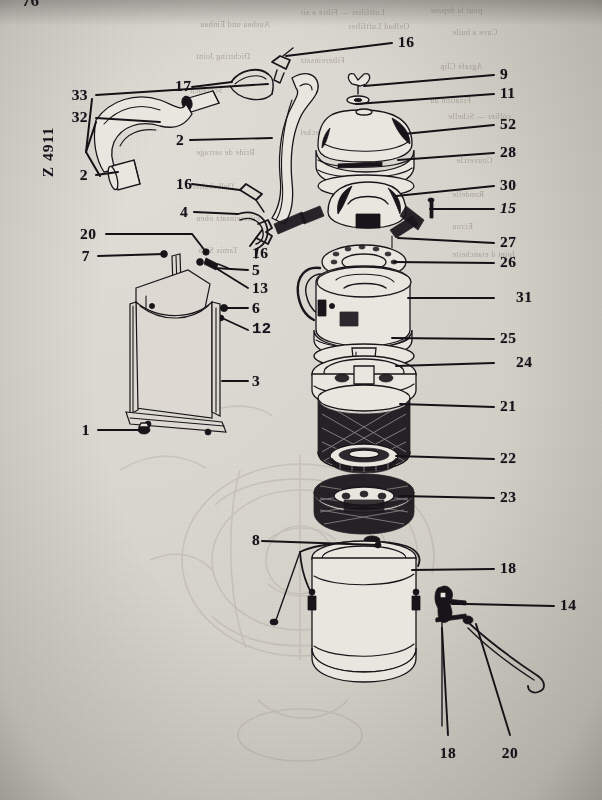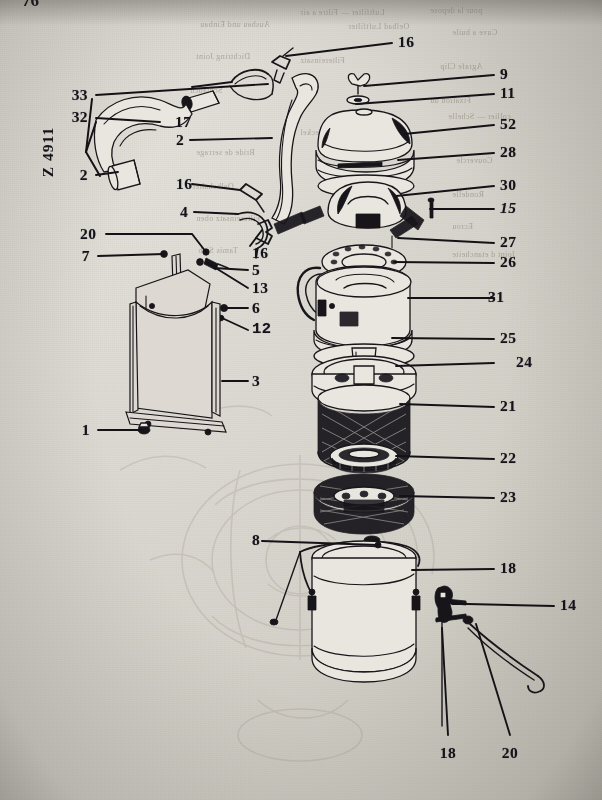--- a/index.html
+++ b/index.html
@@ -527,41 +527,41 @@
 
   <div id="zcode">Z 4911</div>
 
   <div id="label-group">
       <div class="numlbl l" style="left: 88px; top: 95px;">33</div>
       <div class="numlbl l" style="left: 88px; top: 117px;">32</div>
       <div class="numlbl l" style="left: 88px; top: 175px;">2</div>
       <div class="numlbl l" style="left: 90px; top: 256px;">7</div>
       <div class="numlbl l" style="left: 90px; top: 430px;">1</div>
       <div class="numlbl r" style="left: 80px; top: 234px;">20</div>
-      <div class="numlbl r" style="left: 175px; top: 86px; margin-top: 36px;">17</div>
+      <div class="numlbl r" style="left: 175px; top: 86px;">17</div>
       <div class="numlbl r" style="left: 176px; top: 140px;">2</div>
       <div class="numlbl r" style="left: 176px; top: 184px;">16</div>
       <div class="numlbl r" style="left: 180px; top: 212px;">4</div>
       <div class="numlbl r" style="left: 252px; top: 253px;">16</div>
       <div class="numlbl r" style="left: 252px; top: 270px;">5</div>
       <div class="numlbl r" style="left: 252px; top: 288px;">13</div>
       <div class="numlbl r" style="left: 252px; top: 308px;">6</div>
       <div class="numlbl r" style="left: 252px; top: 330px; font-family: Liberation Mono, monospace;">12</div>
       <div class="numlbl r" style="left: 252px; top: 381px;">3</div>
       <div class="numlbl r" style="left: 252px; top: 540px;">8</div>
       <div class="numlbl r" style="left: 398px; top: 42px;">16</div>
       <div class="numlbl r" style="left: 500px; top: 74px;">9</div>
       <div class="numlbl r" style="left: 500px; top: 93px;">11</div>
       <div class="numlbl r" style="left: 500px; top: 124px;">52</div>
       <div class="numlbl r" style="left: 500px; top: 152px;">28</div>
       <div class="numlbl r" style="left: 500px; top: 185px;">30</div>
       <div class="numlbl r" style="left: 500px; top: 208px; font-style: italic;">15</div>
       <div class="numlbl r" style="left: 500px; top: 242px;">27</div>
       <div class="numlbl r" style="left: 500px; top: 262px;">26</div>
-      <div class="numlbl r" style="left: 488px; top: 297px; text-align: right;">31</div>
+      <div class="numlbl r" style="left: 516px; top: 297px; text-align: right;">31</div>
       <div class="numlbl r" style="left: 500px; top: 338px;">25</div>
       <div class="numlbl r" style="left: 500px; top: 362px; margin-left: 16px;">24</div>
       <div class="numlbl r" style="left: 500px; top: 406px;">21</div>
       <div class="numlbl r" style="left: 500px; top: 458px;">22</div>
       <div class="numlbl r" style="left: 500px; top: 497px;">23</div>
       <div class="numlbl r" style="left: 500px; top: 568px;">18</div>
       <div class="numlbl r" style="left: 560px; top: 605px;">14</div>
       <div class="numlbl tc" style="left: 448px; top: 745px;">18</div>
       <div class="numlbl tc" style="left: 510px; top: 745px;">20</div>
     </div>

